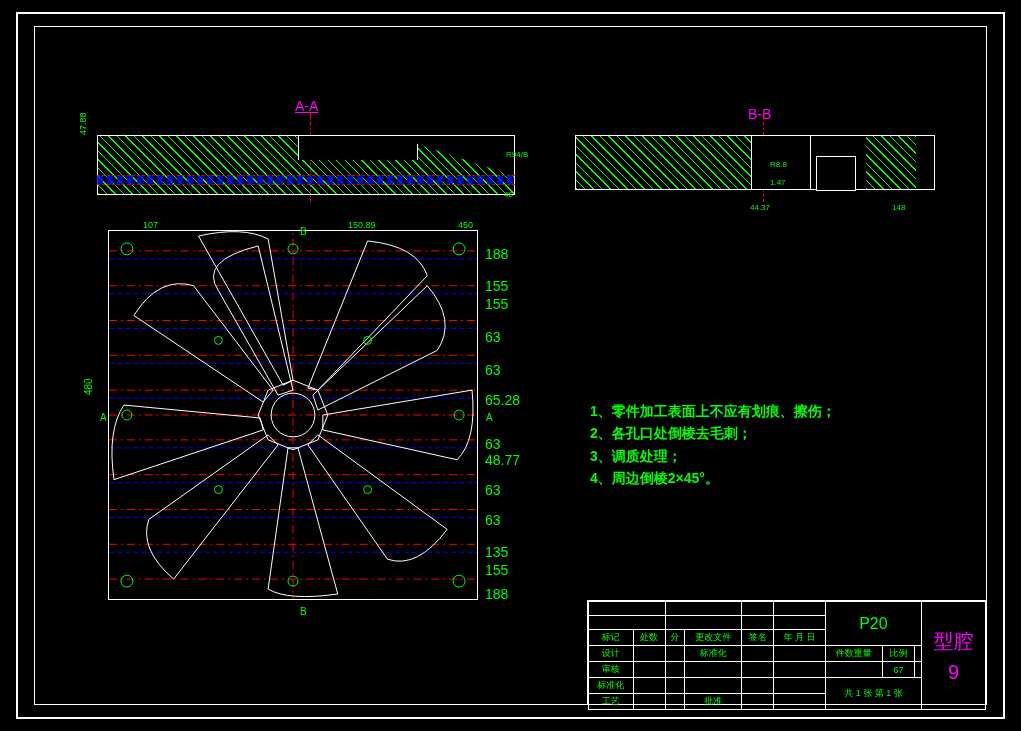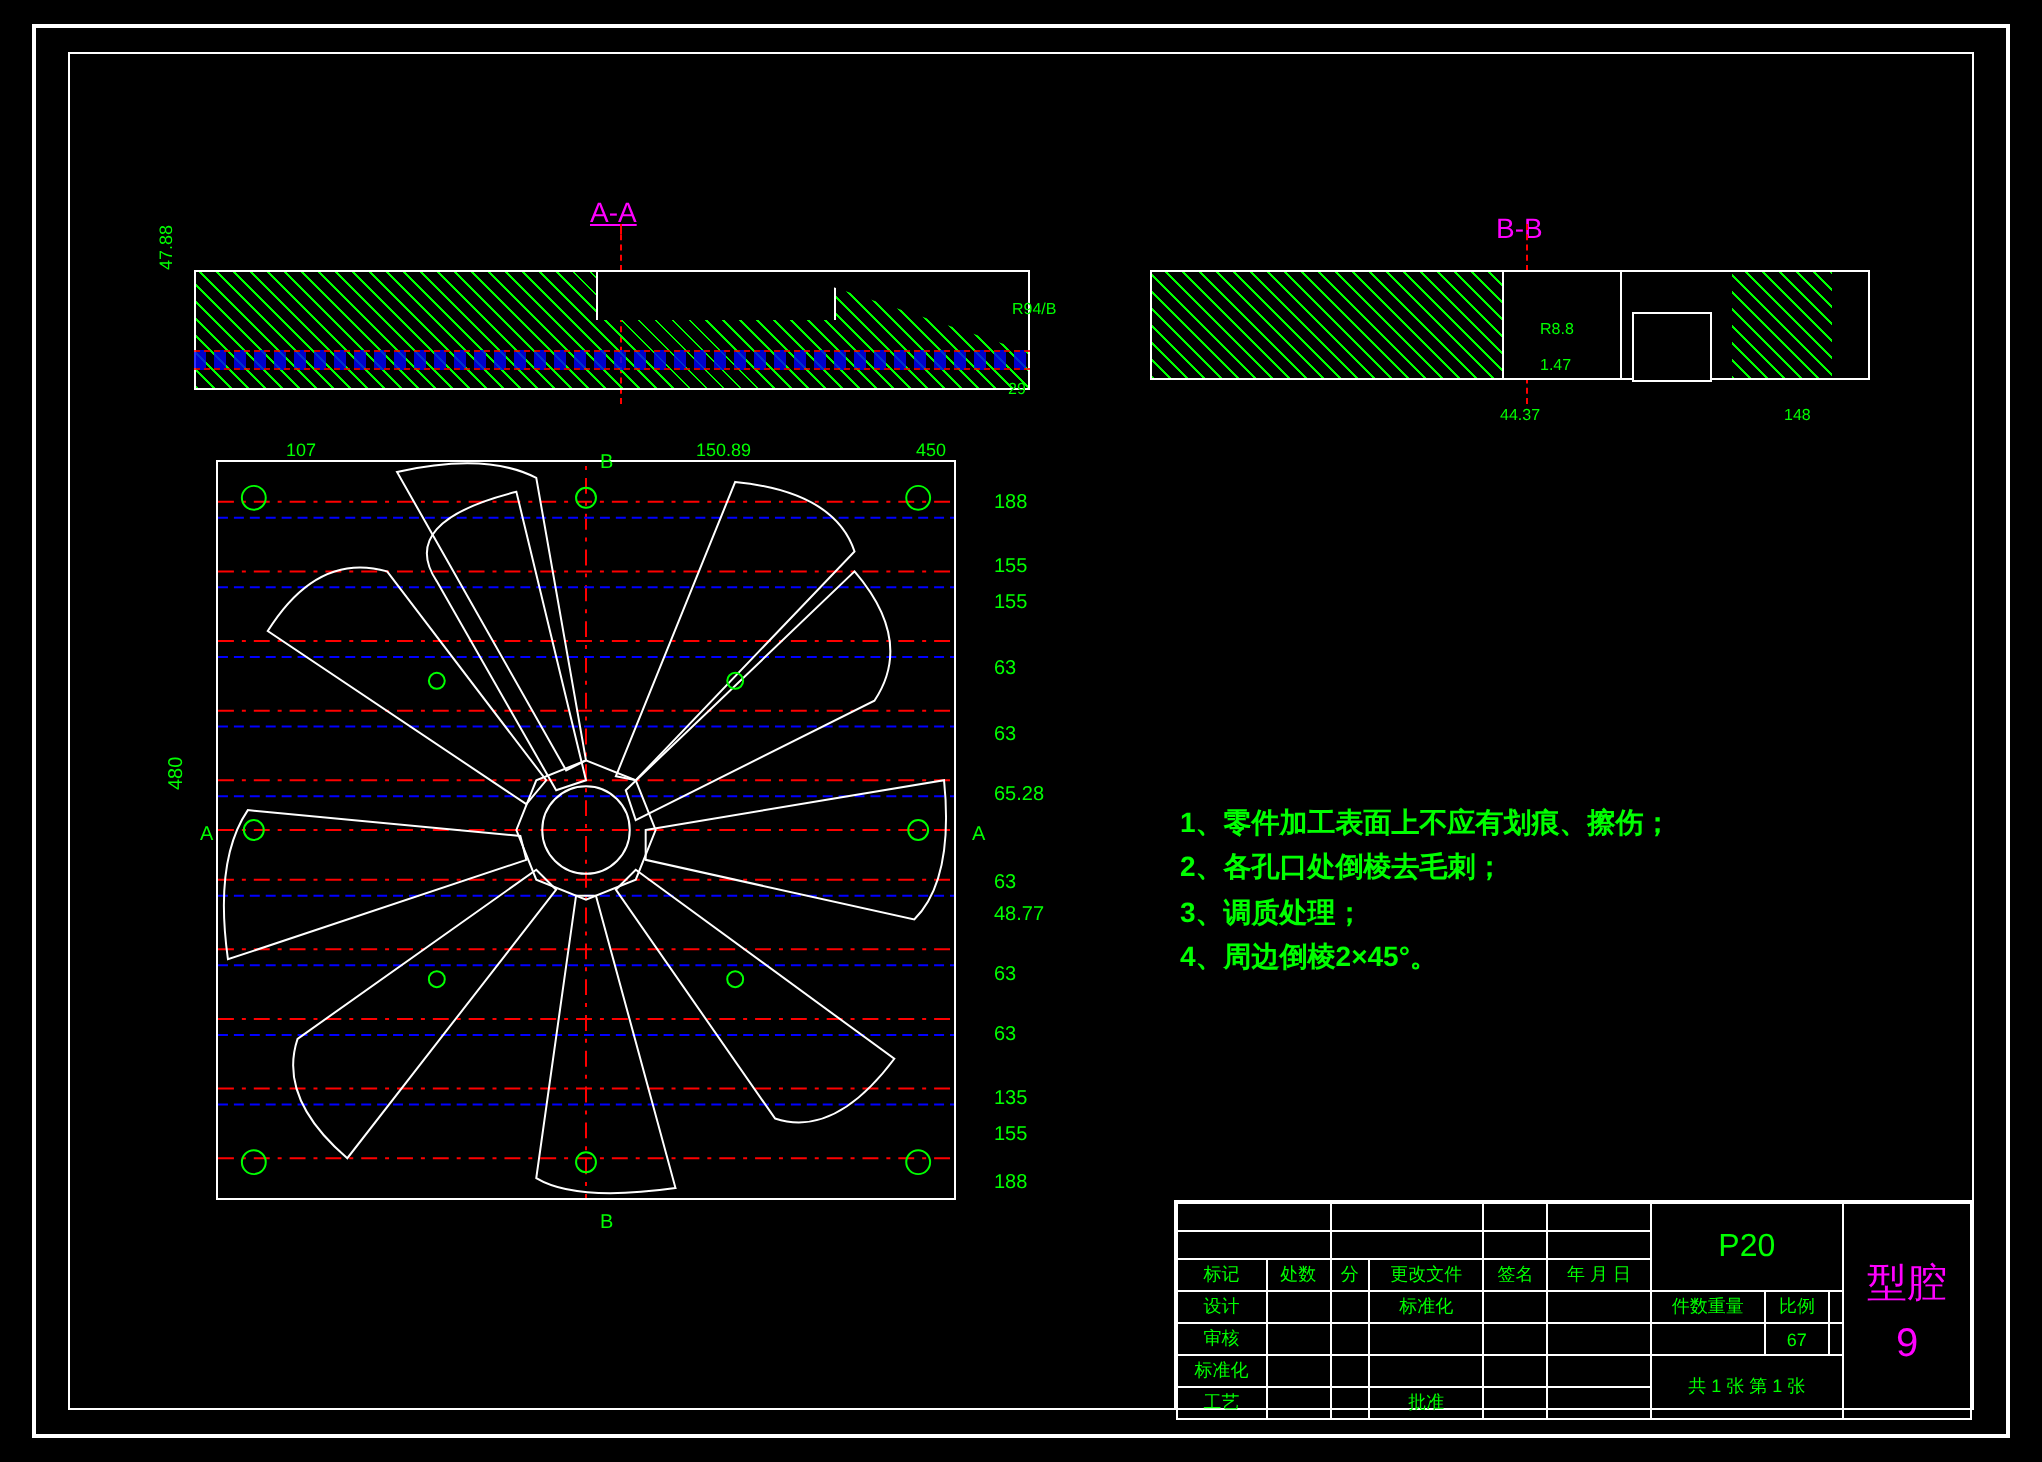--- a/index.html
+++ b/index.html
@@ -57,21 +57,21 @@
 
   .plan svg { width:100%; height:100%; }
   .plan .hline { stroke:#ff0000; stroke-width:1; stroke-dasharray:8 4 2 4; }
   .plan .hdash { stroke:#0000ff; stroke-width:1; stroke-dasharray:5 3; }
   .plan .blade { fill:none; stroke:#fff; stroke-width:1; }
   .plan .centre-hub { fill:none; stroke:#fff; stroke-width:1; }
   .plan .vcentre { stroke:#ff0000; stroke-width:1; stroke-dasharray:8 4 2 4; }
   .plan .hole { fill:none; stroke:#00ff00; stroke-width:1; }
 
   .dim-col { position:absolute; left:485px; top:235px; width:40px; }
-  .dim-col div { color:#00ff00; font-size:10px; text-align:left; line-height:1; position:absolute; left:12px; }
+  .dim-col div { color:#00ff00; font-size:14px; text-align:left; line-height:1; position:absolute; left:0; }
 
   .dim-top { position:absolute; left:123px; top:220px; width:370px; height:12px; }
   .dim-top span { position:absolute; color:#00ff00; font-size:9px; }
 
   .cut-a-marks span{position:absolute;color:#00ff00;font-size:10px;}
   .cut-b-marks span{position:absolute;color:#00ff00;font-size:10px;}
 
   
   .tech { position:absolute; left:590px; top:400px; color:#00ff00; font-size:14px; line-height:1.6; font-weight:bold; }
   .tech .title { font-size:16px; margin-bottom:4px; }
@@ -95,21 +95,21 @@
 <div class="sec-a-label">A-A</div>
 <div class="sec-a-centre"></div>
 <div class="sec-a">
   <div class="hatch"></div>
   <div class="slot"></div>
   <div class="taper"></div>
 </div>
 <div class="dashlines"></div>
 <div class="sec-a-dim">47.88</div>
 <div class="sec-a-dim2">R94/B</div>
-<div class="sec-a-dim3">29</div>
+<div class="sec-a-dim3">48</div>
 
 <div class="sec-b-label">B-B</div>
 <div class="sec-b-centre"></div>
 <div class="sec-b">
   <div class="hatch"></div>
   <div class="slot"></div>
   <div class="inner"></div>
   <div class="hatch2"></div>
 </div>
 <div class="sec-b-dim1">R8.8</div>

